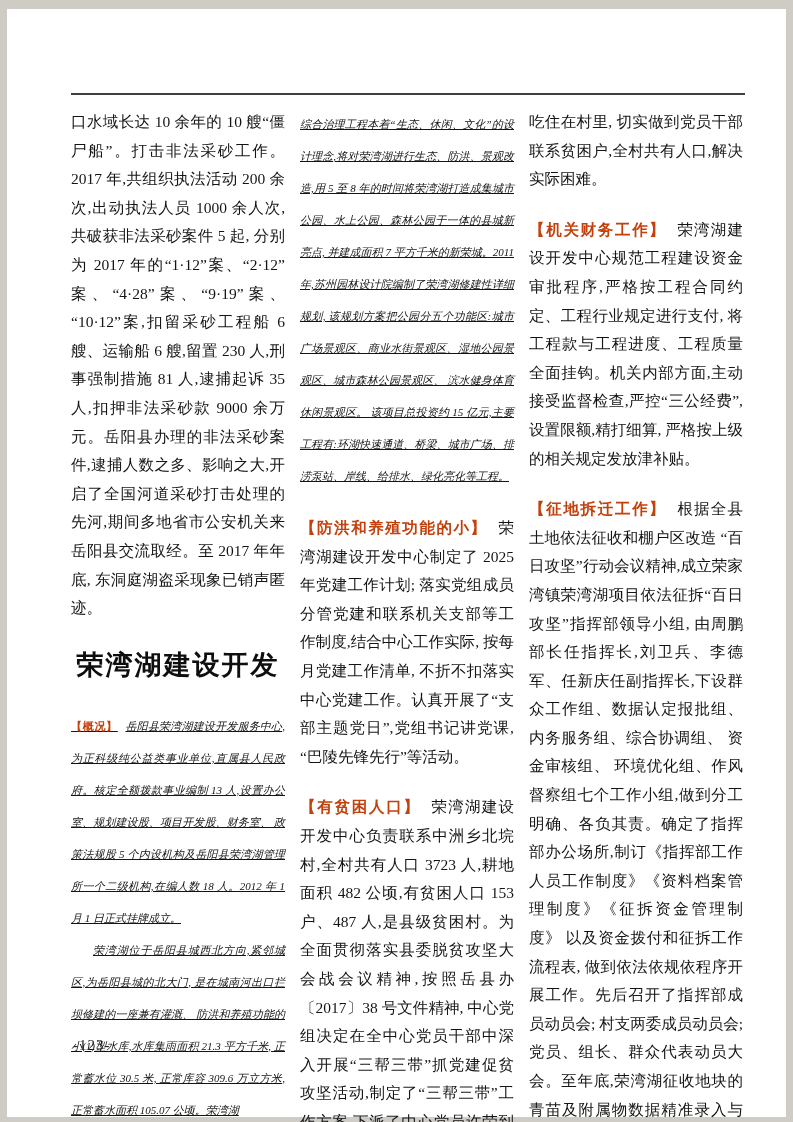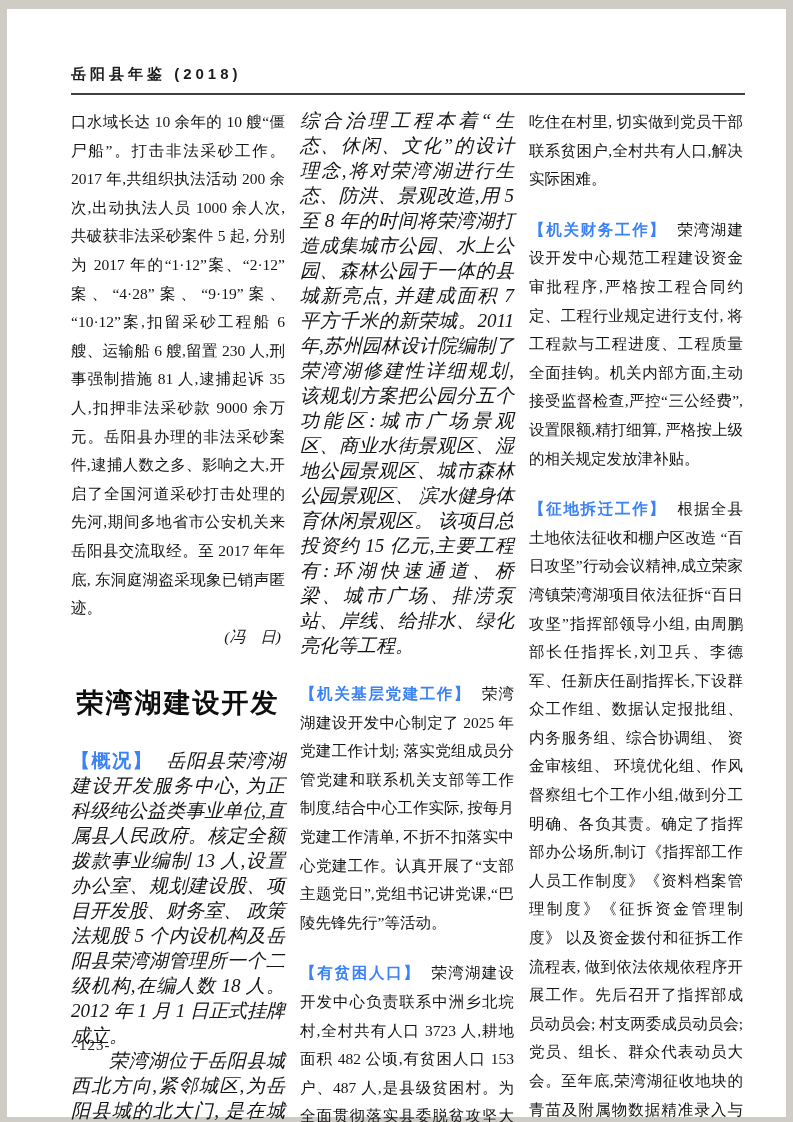--- a/index.html
+++ b/index.html
@@ -28,68 +28,67 @@
     display:flex;gap:15px;align-items:flex-start;
   }
   .col{width:214px;flex:0 0 214px;color:#141414;}
   p{margin:0;}
   .song{
     font-size:15.5px;line-height:28.6px;text-align:justify;
     text-justify:inter-character;
     font-family:"Liberation Serif","DejaVu Serif",serif;
   }
   .kai{
-    font-size:19px;line-height:25px;text-align:justify;
+    font-size:11px;line-height:32px;text-align:justify;
     text-justify:inter-character;font-style:italic;
     font-family:"Liberation Serif","DejaVu Serif",serif;
+    text-decoration:underline;
   }
   .indent{text-indent:2em;}
   .sec{margin-top:22px;}
   .sec-label{
     font-style:normal;font-weight:bold;letter-spacing:.5px;
     font-family:"Liberation Sans","DejaVu Sans",sans-serif;
-    margin-right:.7em;color:#3b82f6;
+    margin-right:.7em;color:#c2410c;
   }
   .attribution{
     text-align:right;font-size:15.5px;line-height:28.6px;
     font-style:italic;padding-right:4px;
   }
   .article-title{
     text-align:center;font-size:27px;font-weight:bold;letter-spacing:2px;
-    color:#0e0e0e;margin:35px 0 28px 0;line-height:34px;
+    color:#0e0e0e;margin:25px 0 28px 0;line-height:34px;
     font-family:"Liberation Serif","DejaVu Serif",serif;
   }
   
   .ftr{
     position:absolute;left:66px;top:1028px;
     font-size:15px;letter-spacing:1px;color:#1c1c1c;
     font-family:"Liberation Serif","DejaVu Serif",serif;
   }
 </style>
 </head>
 <body>
 
 <div class="sheet">
 
-  <div class="hdr">岳阳县年鉴 (2018)</div>
   <div class="rule"></div>
 
   <div class="cols">
 
     <div class="col">
       <p class="song">口水域长达 10 余年的 10 艘“僵尸船”。打击非法采砂工作。2017 年,共组织执法活动 200 余次,出动执法人员 1000 余人次,共破获非法采砂案件 5 起, 分别为 2017 年的“1·12”案、“2·12”案、“4·28”案、“9·19”案、“10·12”案,扣留采砂工程船 6 艘、运输船 6 艘,留置 230 人,刑事强制措施 81 人,逮捕起诉 35 人,扣押非法采砂款 9000 余万元。岳阳县办理的非法采砂案件,逮捕人数之多、影响之大,开启了全国河道采砂打击处理的先河,期间多地省市公安机关来岳阳县交流取经。至 2017 年年底, 东洞庭湖盗采现象已销声匿迹。</p>
-      <p class="attribution">(冯　日)</p>
       <h2 class="article-title">荣湾湖建设开发</h2>
       <p class="kai"><span class="sec-label">【概况】</span><span>岳阳县荣湾湖建设开发服务中心, 为正科级纯公益类事业单位,直属县人民政府。核定全额拨款事业编制 13 人,设置办公室、规划建设股、项目开发股、财务室、 政策法规股 5 个内设机构及岳阳县荣湾湖管理所一个二级机构,在编人数 18 人。2012 年 1 月 1 日正式挂牌成立。</span></p>
       <p class="kai indent">荣湾湖位于岳阳县城西北方向,紧邻城区,为岳阳县城的北大门, 是在城南河出口拦坝修建的一座兼有灌溉、 防洪和养殖功能的小(1)型水库,水库集雨面积 21.3 平方千米, 正常蓄水位 30.5 米, 正常库容 309.6 万立方米,正常蓄水面积 105.07 公顷。荣湾湖</p>
     </div>
 
     <div class="col">
       <p class="kai">综合治理工程本着“生态、休闲、文化”的设计理念,将对荣湾湖进行生态、防洪、景观改造,用 5 至 8 年的时间将荣湾湖打造成集城市公园、水上公园、森林公园于一体的县城新亮点, 并建成面积 7 平方千米的新荣城。2011 年,苏州园林设计院编制了荣湾湖修建性详细规划, 该规划方案把公园分五个功能区:城市广场景观区、商业水街景观区、湿地公园景观区、城市森林公园景观区、 滨水健身体育休闲景观区。 该项目总投资约 15 亿元,主要工程有:环湖快速通道、桥梁、城市广场、排涝泵站、岸线、给排水、绿化亮化等工程。</p>
-      <p class="song sec"><span class="sec-label">【机关基层党建工作】</span><span>荣湾湖建设开发中心制定了 2025 年党建工作计划; 落实党组成员分管党建和联系机关支部等工作制度,结合中心工作实际, 按每月党建工作清单, 不折不扣落实中心党建工作。认真开展了“支部主题党日”,党组书记讲党课,“巴陵先锋先行”等活动。</span></p>
+      <p class="song sec"><span class="sec-label">【防洪和养殖功能的小】</span><span>荣湾湖建设开发中心制定了 2025 年党建工作计划; 落实党组成员分管党建和联系机关支部等工作制度,结合中心工作实际, 按每月党建工作清单, 不折不扣落实中心党建工作。认真开展了“支部主题党日”,党组书记讲党课,“巴陵先锋先行”等活动。</span></p>
       <p class="song sec"><span class="sec-label">【有贫困人口】</span><span>荣湾湖建设开发中心负责联系中洲乡北垸村,全村共有人口 3723 人,耕地面积 482 公顷,有贫困人口 153 户、487 人,是县级贫困村。为全面贯彻落实县委脱贫攻坚大会战会议精神,按照岳县办〔2017〕38 号文件精神, 中心党组决定在全中心党员干部中深入开展“三帮三带”抓党建促贫攻坚活动,制定了“三帮三带”工作方案,下派了中心党员许荣到北垸村任第一支部书记,</span></p>
     </div>
 
     <div class="col">
       <p class="song">吃住在村里, 切实做到党员干部联系贫困户,全村共有人口,解决实际困难。</p>
       <p class="song sec"><span class="sec-label">【机关财务工作】</span><span>荣湾湖建设开发中心规范工程建设资金审批程序,严格按工程合同约定、工程行业规定进行支付, 将工程款与工程进度、工程质量全面挂钩。机关内部方面,主动接受监督检查,严控“三公经费”,设置限额,精打细算, 严格按上级的相关规定发放津补贴。</span></p>
       <p class="song sec"><span class="sec-label">【征地拆迁工作】</span><span>根据全县土地依法征收和棚户区改造 “百日攻坚”行动会议精神,成立荣家湾镇荣湾湖项目依法征拆“百日攻坚”指挥部领导小组, 由周鹏部长任指挥长,刘卫兵、李德军、任新庆任副指挥长,下设群众工作组、数据认定报批组、内务服务组、综合协调组、 资金审核组、 环境优化组、作风督察组七个工作小组,做到分工明确、各负其责。确定了指挥部办公场所,制订《指挥部工作人员工作制度》《资料档案管理制度》《征拆资金管理制度》 以及资金拨付和征拆工作流程表, 做到依法依规依程序开展工作。先后召开了指挥部成员动员会; 村支两委成员动员会;党员、组长、群众代表动员大会。至年底,荣湾湖征收地块的青苗及附属物数据精准录入与认可工作已全部完成。</span></p>
 
     </div>
 

